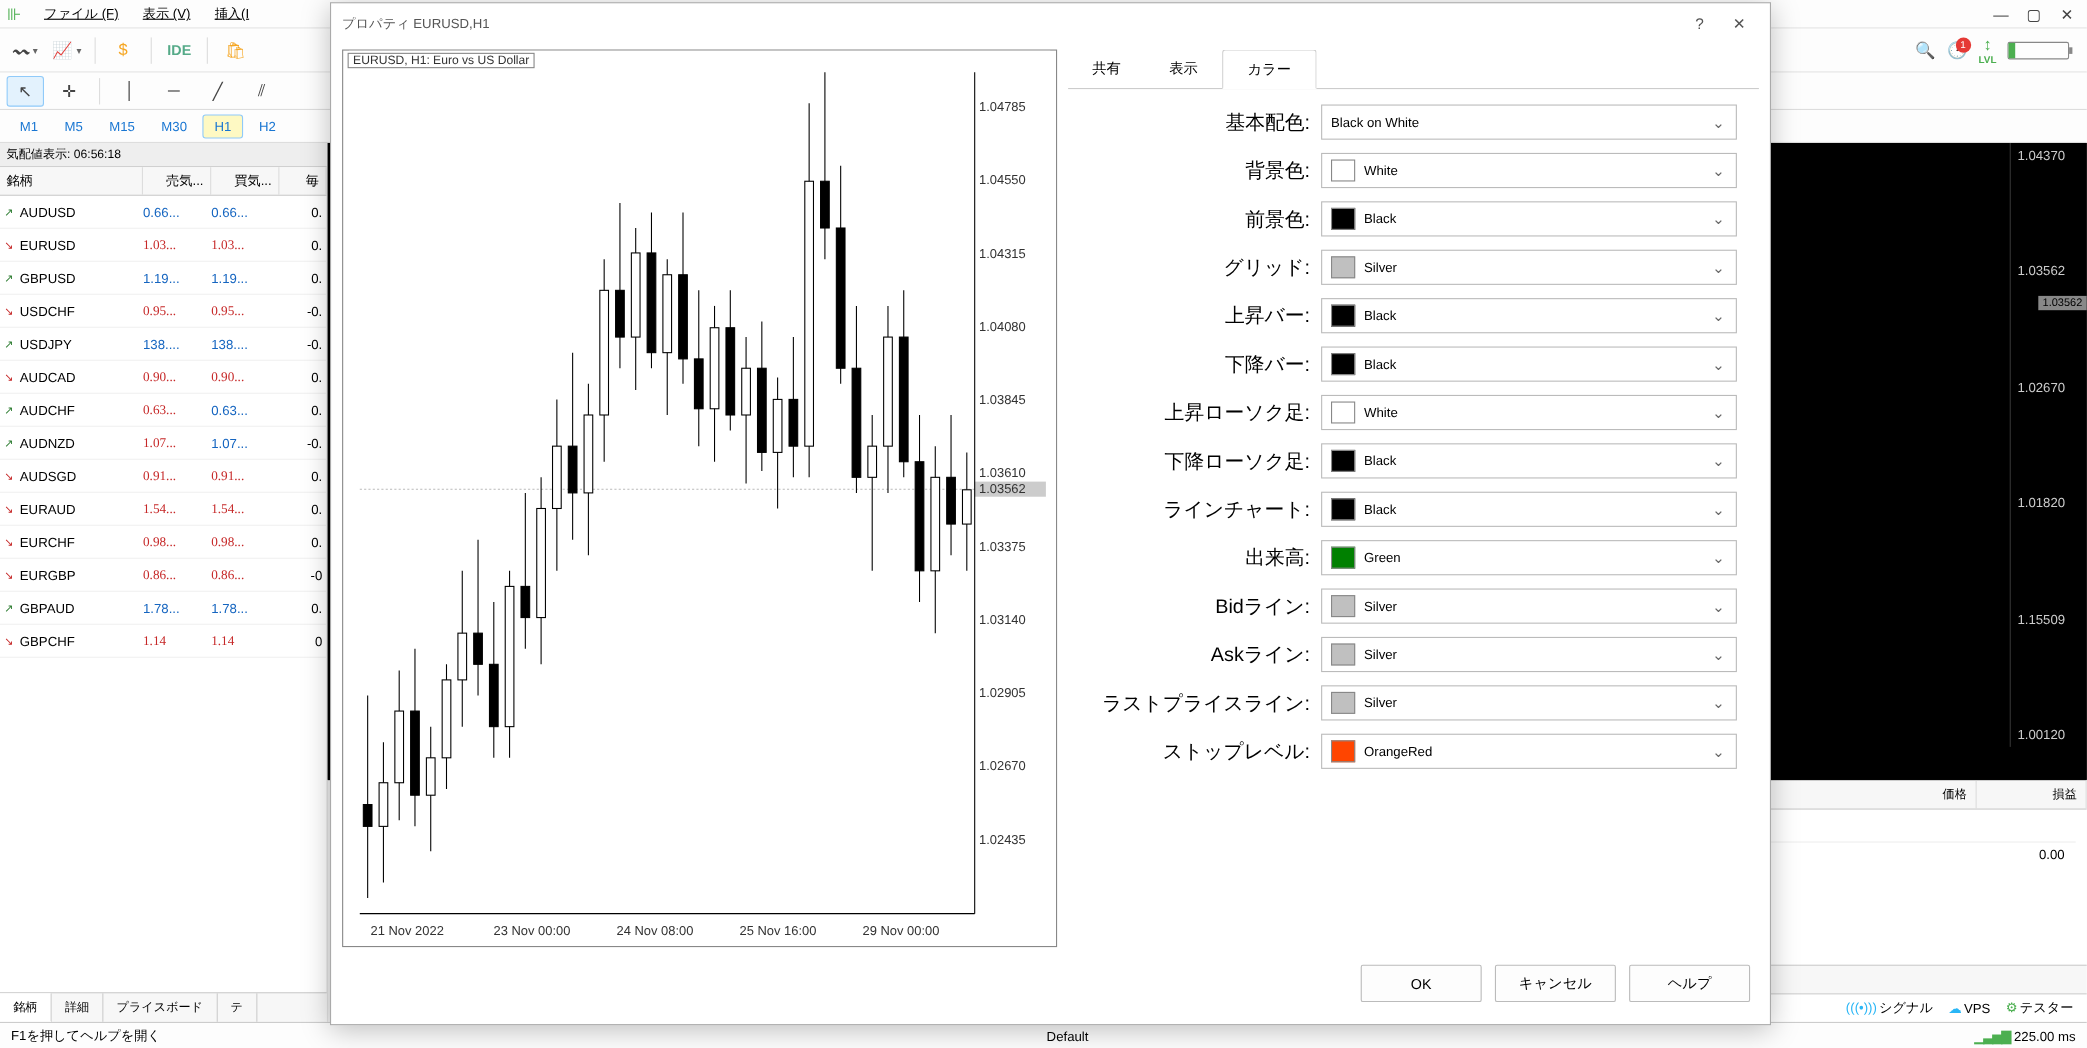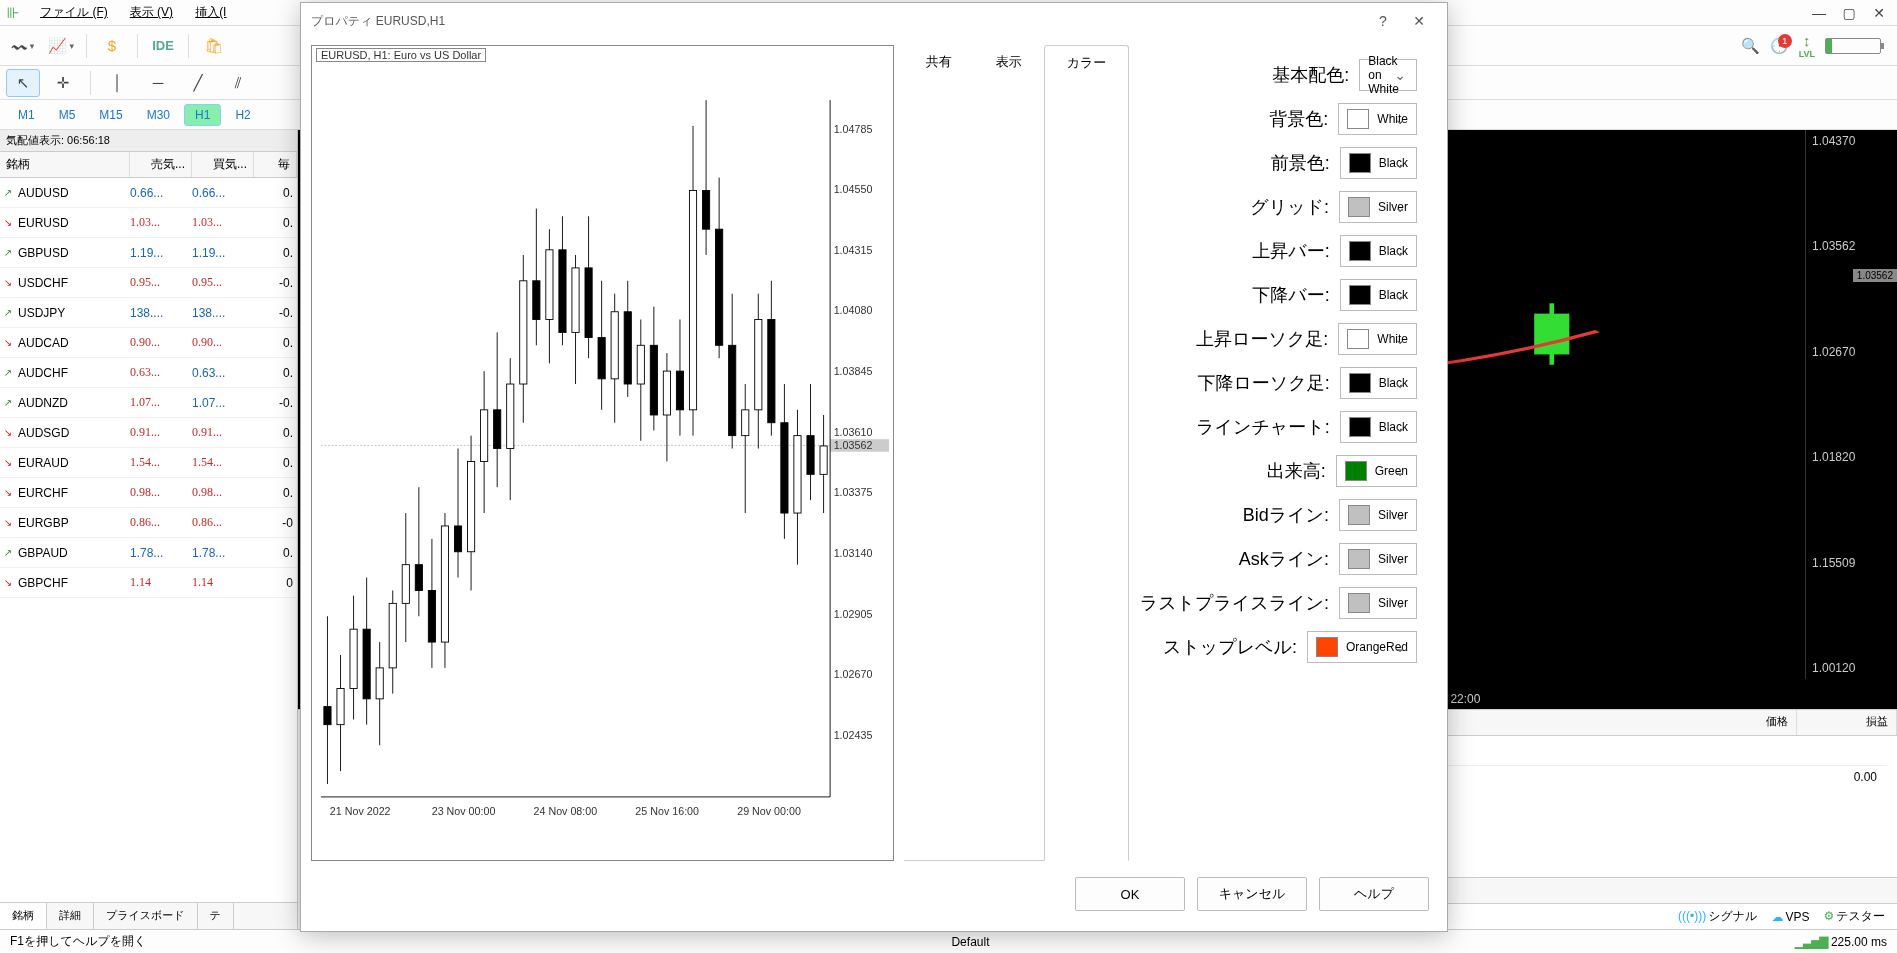--- a/index.html
+++ b/index.html
@@ -25,21 +25,21 @@
 .battery::after { content: ""; position: absolute; right: -4px; top: 4px; width: 3px; height: 6px; background: #888; }
 .battery .fill { height: 100%; width: 12%; background: #4caf50; }
 .lvl { color: #4caf50; font-size: 9px; font-weight: bold; text-align: center; }
 
 .tools2 { height: 34px; display: flex; align-items: center; padding: 0 6px; gap: 6px; border-bottom: 1px solid #ddd; background: #fdfdfd; }
 .tb2 { width: 34px; height: 28px; display: flex; align-items: center; justify-content: center; border-radius: 3px; border: 1px solid transparent; }
 .tb2.active { background: #e3f2fd; border-color: #90caf9; }
 
 .tfbar { height: 30px; display: flex; align-items: center; padding: 0 8px; gap: 4px; border-bottom: 1px solid #ddd; background: #fdfdfd; }
 .tfbtn { padding: 3px 10px; color: #1976d2; border-radius: 3px; }
-.tfbtn.active { background: #86efac; border: 1px solid #90caf9; }
+.tfbtn.active { background: #fef9c3; border: 1px solid #90caf9; }
 
 .body { flex: 1; display: flex; min-height: 0; }
 
 
 .leftpanel { width: 298px; border-right: 1px solid #ccc; display: flex; flex-direction: column; background: #fff; }
 .mw-head { background: #eee; padding: 3px 6px; border-bottom: 1px solid #ccc; font-size: 11px; }
 .mw-cols { display: flex; border-bottom: 1px solid #ccc; background: #f7f7f7; font-size: 11px; }
 .mw-cols > div { padding: 4px 6px; border-right: 1px solid #ddd; }
 .mw-cols .c0 { width: 130px; }
 .mw-cols .c1, .mw-cols .c2 { width: 62px; text-align: right; }
@@ -55,21 +55,21 @@
 .mw-row .up-c { color: #1565c0; }
 .mw-row .down-c { color: #c62828; font-family: Liberation Serif, serif; }
 .mw-tabs { display: flex; border-top: 1px solid #ccc; background: #f7f7f7; }
 .mw-tabs .mt { padding: 5px 12px; border-right: 1px solid #ccc; font-size: 11px; }
 .mw-tabs .mt.active { background: #fff; border-bottom: 2px solid #fff; margin-bottom: -1px; }
 
 
 .centerarea { flex: 1; display: flex; flex-direction: column; min-width: 0; }
 .chartzone { flex: 1; background: #000; position: relative; }
 .blackchart { position: absolute; inset: 0; background: #000; }
-.blackchart .yaxis { position: absolute; right: 0; top: 0; bottom: 30px; width: 92px; display: flex; flex-direction: column; justify-content: space-between; color: #ccc; font-size: 10px; padding: 4px 2px; border-left: 1px solid #333; }
+.blackchart .yaxis { position: absolute; right: 0; top: 0; bottom: 30px; width: 70px; display: flex; flex-direction: column; justify-content: space-between; color: #ccc; font-size: 10px; padding: 4px 2px; border-left: 1px solid #333; }
 .blackchart .yaxis .tick { text-align: left; padding-left: 4px; }
 .blackchart .pricetag { position: absolute; right: 0; background: #888; color: #000; font-size: 10px; padding: 1px 4px; }
 .blackchart .xaxis { position: absolute; left: 0; right: 70px; bottom: 0; height: 20px; display: flex; justify-content: space-around; color: #ccc; font-size: 10px; align-items: center; }
 .blackchart .candlearea { position: absolute; left: 0; right: 70px; top: 0; bottom: 20px; }
 .blackchart svg { width: 100%; height: 100%; }
 
 
 .terminal { height: 220px; border-top: 1px solid #ccc; display: flex; background: #fff; }
 .toolbox-tab { width: 24px; writing-mode: vertical-rl; text-orientation: upright; background: #eee; border-right: 1px solid #ccc; display: flex; align-items: center; justify-content: center; font-size: 10px; letter-spacing: 2px; }
 .term-body { flex: 1; display: flex; flex-direction: column; position: relative; }
@@ -88,29 +88,29 @@
 .term-tabs .tt.active { background: #fff; }
 .term-status { display: flex; justify-content: flex-end; gap: 14px; padding: 4px 12px; border-top: 1px solid #ccc; font-size: 11px; align-items: center; }
 .term-status .sig::before { content: "(((•)))"; color: #29b6f6; margin-right: 2px; }
 .term-status .vps::before { content: "☁"; color: #29b6f6; margin-right: 2px; }
 .term-status .test::before { content: "⚙"; color: #4caf50; margin-right: 2px; }
 
 .statusbar { height: 24px; display: flex; align-items: center; justify-content: space-between; padding: 0 10px; border-top: 1px solid #ccc; background: #fdfdfd; font-size: 11px; }
 .statusbar .bars { color: #4caf50; letter-spacing: -1px; }
 
 
-.dialog { position: absolute; left: 300px; top: 2px; width: 1148px; height: 930px; background: #fff; border: 1px solid #aaa; box-shadow: 0 4px 24px rgba(0,0,0,.25); display: flex; flex-direction: column; z-index: 100; }
+.dialog { position: absolute; left: 300px; top: 2px; width: 1310px; height: 930px; background: #fff; border: 1px solid #aaa; box-shadow: 0 4px 24px rgba(0,0,0,.25); display: flex; flex-direction: column; z-index: 100; }
 .dlg-title { height: 36px; display: flex; align-items: center; padding: 0 10px; color: #555; }
 .dlg-title .spacer { flex: 1; }
 .dlg-title .tb { width: 36px; text-align: center; font-size: 14px; color: #555; }
 .dlg-body { flex: 1; display: flex; padding: 6px 10px 0 10px; gap: 10px; min-height: 0; }
 .dlg-preview { width: 650px; border: 1px solid #888; background: #fff; position: relative; }
 .dlg-preview .ptitle { position: absolute; top: 2px; left: 4px; font-size: 11px; color: #333; border: 1px solid #888; background: #fff; padding: 0 4px; }
 .dlg-preview svg { width: 100%; height: 100%; }
-.dlg-right { flex: 1; display: flex; }
+.dlg-right { flex: 1; display: flex; flex-direction: column; }
 .dlg-tabs { display: flex; border-bottom: 1px solid #ccc; }
 .dlg-tabs .dt { padding: 8px 22px; font-size: 13px; }
 .dlg-tabs .dt.active { border: 1px solid #ccc; border-bottom: 1px solid #fff; background: #fff; margin-bottom: -1px; border-radius: 3px 3px 0 0; }
 .dlg-form { flex: 1; padding: 14px 20px 0 0; display: flex; flex-direction: column; gap: 12px; overflow-y: auto; }
 .frow { display: flex; align-items: center; gap: 10px; }
 .frow .flabel { width: 220px; text-align: right; font-size: 18px; }
 .frow .fctrl { flex: 1; height: 32px; border: 1px solid #bbb; display: flex; align-items: center; padding: 0 8px; gap: 8px; background: #fff; position: relative; }
 .frow .fctrl::after { content: "⌄"; position: absolute; right: 10px; color: #666; font-size: 14px; }
 .swatch { width: 22px; height: 20px; border: 1px solid #888; }
 .dlg-buttons { display: flex; justify-content: flex-end; gap: 12px; padding: 16px 18px 20px; }

